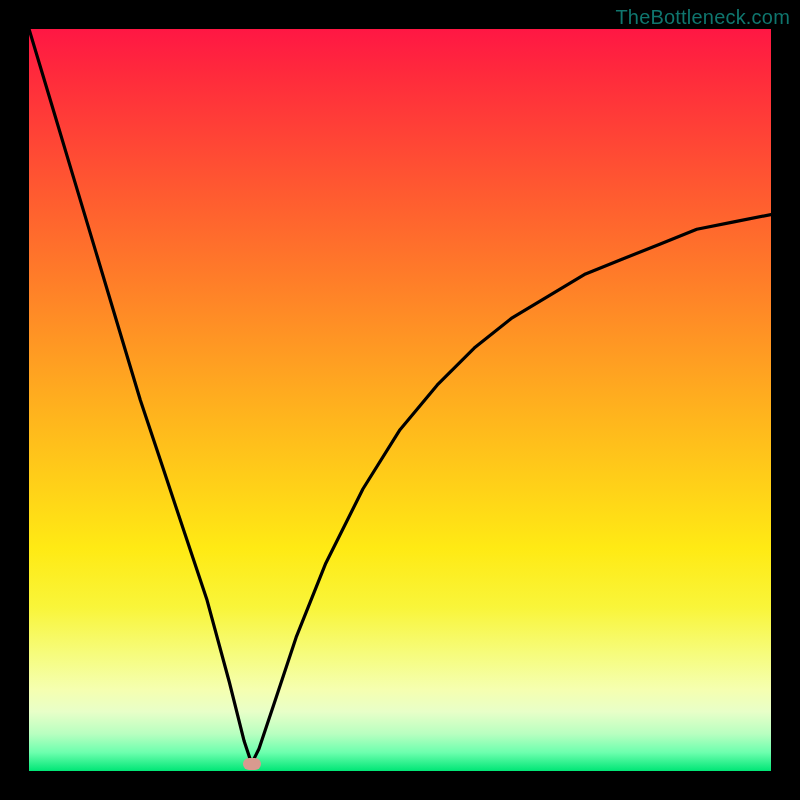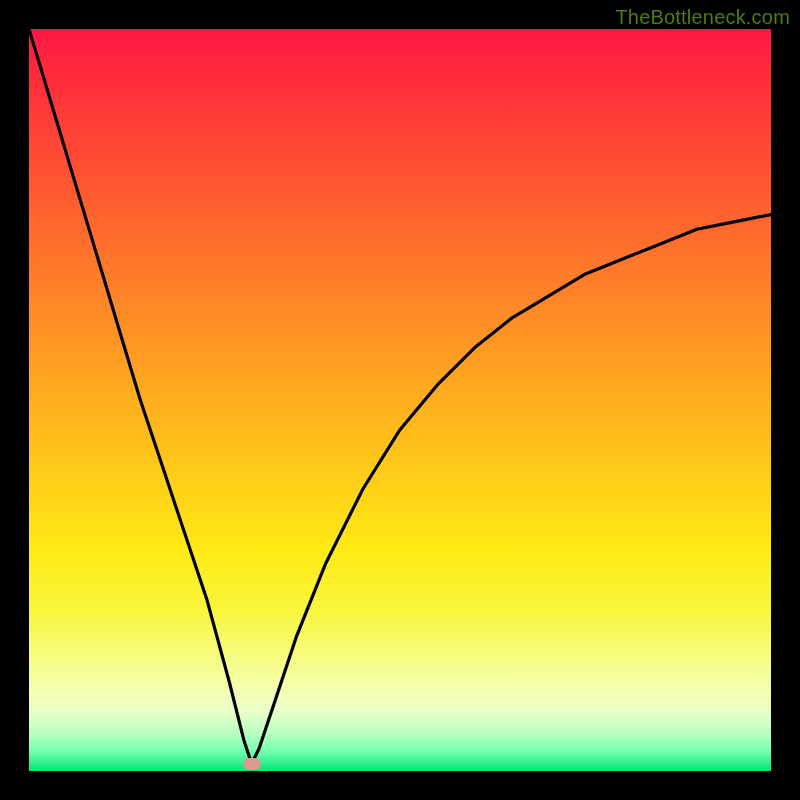--- a/index.html
+++ b/index.html
@@ -34,21 +34,21 @@
       #e8ffc8 92%,
       #b8ffc0 95%,
       #6dffae 97.5%,
       #00e676 100%
     );
   }
   .watermark {
     position: absolute;
     top: 6px;
     right: 10px;
-    color: #4d7c0f;
+    color: #0f766e;
     font-size: 20px;
     font-weight: 500;
     z-index: 5;
     letter-spacing: 0.2px;
   }
   svg.curve {
     position: absolute;
     left: 0;
     top: 0;
     width: 742px;

